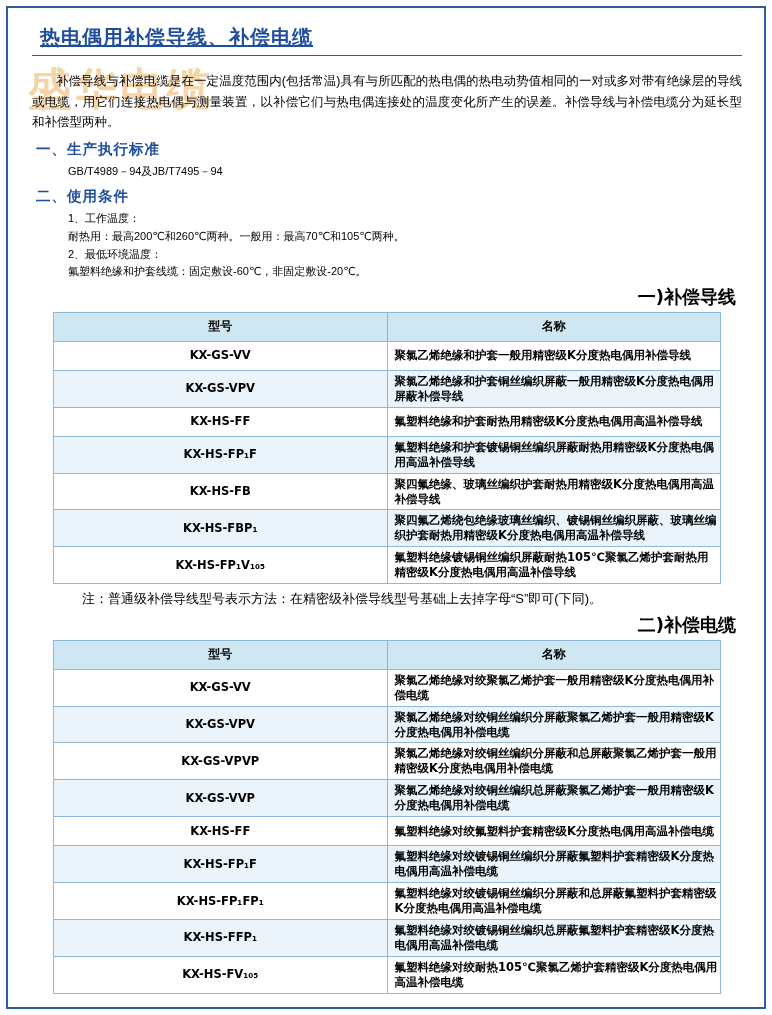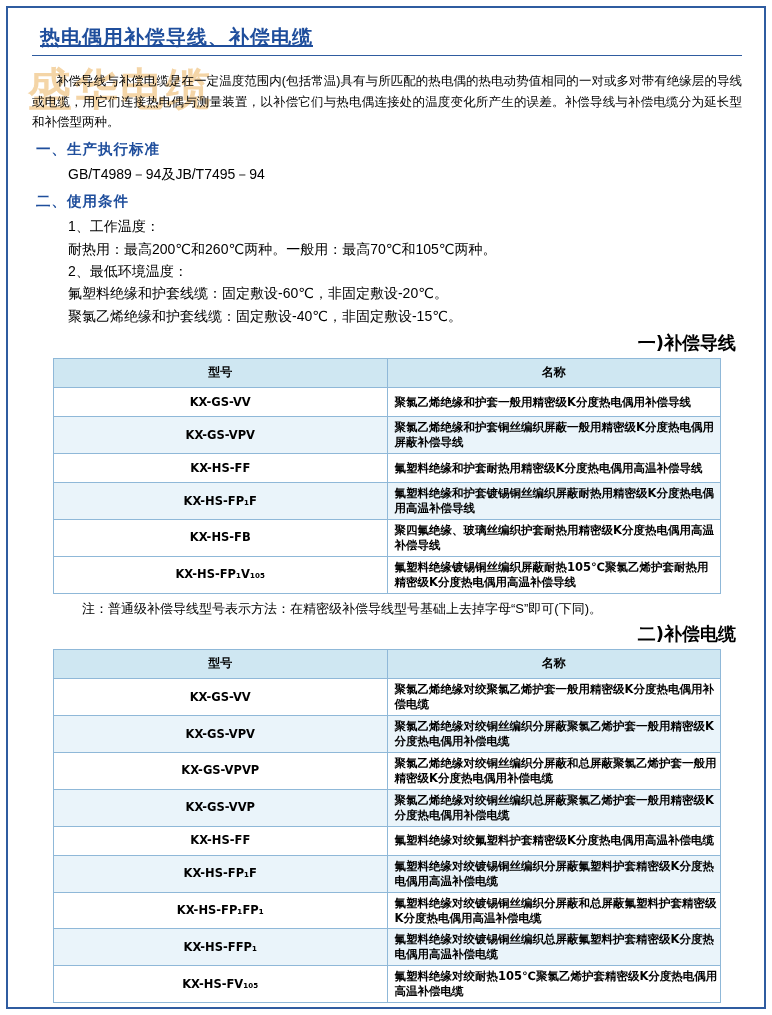--- a/index.html
+++ b/index.html
@@ -73,21 +73,21 @@
     font-size: 14.5px;
     font-weight: bold;
     color: #1f4e9c;
     margin: 7px 0 4px 4px;
     letter-spacing: 1px;
     font-family: "DejaVu Sans", sans-serif;
     position: relative;
     z-index: 2;
   }
   .line {
-    font-size: 14px;
+    font-size: 11px;
     line-height: 1.6;
     margin: 0 0 0 36px;
     position: relative;
     z-index: 2;
   }
   .caption-right {
     text-align: right;
     font-size: 18px;
     font-weight: bold;
     margin: 4px 6px 3px 0;
@@ -149,21 +149,20 @@
     <p class="intro">补偿导线与补偿电缆是在一定温度范围内(包括常温)具有与所匹配的热电偶的热电动势值相同的一对或多对带有绝缘层的导线或电缆，用它们连接热电偶与测量装置，以补偿它们与热电偶连接处的温度变化所产生的误差。补偿导线与补偿电缆分为延长型和补偿型两种。</p>
 
     <h2 class="sec">一、生产执行标准</h2>
     <div class="line">GB/T4989－94及JB/T7495－94</div>
 
     <h2 class="sec">二、使用条件</h2>
     <div class="line">1、工作温度：</div>
     <div class="line">耐热用：最高200℃和260℃两种。一般用：最高70℃和105℃两种。</div>
     <div class="line">2、最低环境温度：</div>
     <div class="line">氟塑料绝缘和护套线缆：固定敷设-60℃，非固定敷设-20℃。</div>
-    <div class="line">聚氯乙烯绝缘和护套线缆：固定敷设-40℃，非固定敷设-15℃。</div>
 
 
     <div class="caption-right">一)补偿导线</div>
 
     <table class="tbl">
       <thead>
         <tr>
           <th>型号</th>
           <th>名称</th>
         </tr>
@@ -182,20 +181,24 @@
           <td class="name">氟塑料绝缘和护套耐热用精密级K分度热电偶用高温补偿导线</td>
         </tr>
         <tr class="alt">
           <td class="model">KX-HS-FP₁F</td>
           <td class="name">氟塑料绝缘和护套镀锡铜丝编织屏蔽耐热用精密级K分度热电偶用高温补偿导线</td>
         </tr>
         <tr>
           <td class="model">KX-HS-FB</td>
           <td class="name">聚四氟绝缘、玻璃丝编织护套耐热用精密级K分度热电偶用高温补偿导线</td>
         </tr>
+        <tr class="alt">
+          <td class="model">KX-HS-FBP₁</td>
+          <td class="name">聚四氟乙烯绕包绝缘玻璃丝编织、镀锡铜丝编织屏蔽、玻璃丝编织护套耐热用精密级K分度热电偶用高温补偿导线</td>
+        </tr>
         <tr>
           <td class="model">KX-HS-FP₁V₁₀₅</td>
           <td class="name">氟塑料绝缘镀锡铜丝编织屏蔽耐热105℃聚氯乙烯护套耐热用精密级K分度热电偶用高温补偿导线</td>
         </tr>
       </tbody>
     </table>
 
     <div class="note">注：普通级补偿导线型号表示方法：在精密级补偿导线型号基础上去掉字母“S”即可(下同)。</div>
 
     <div class="caption-right">二)补偿电缆</div>

